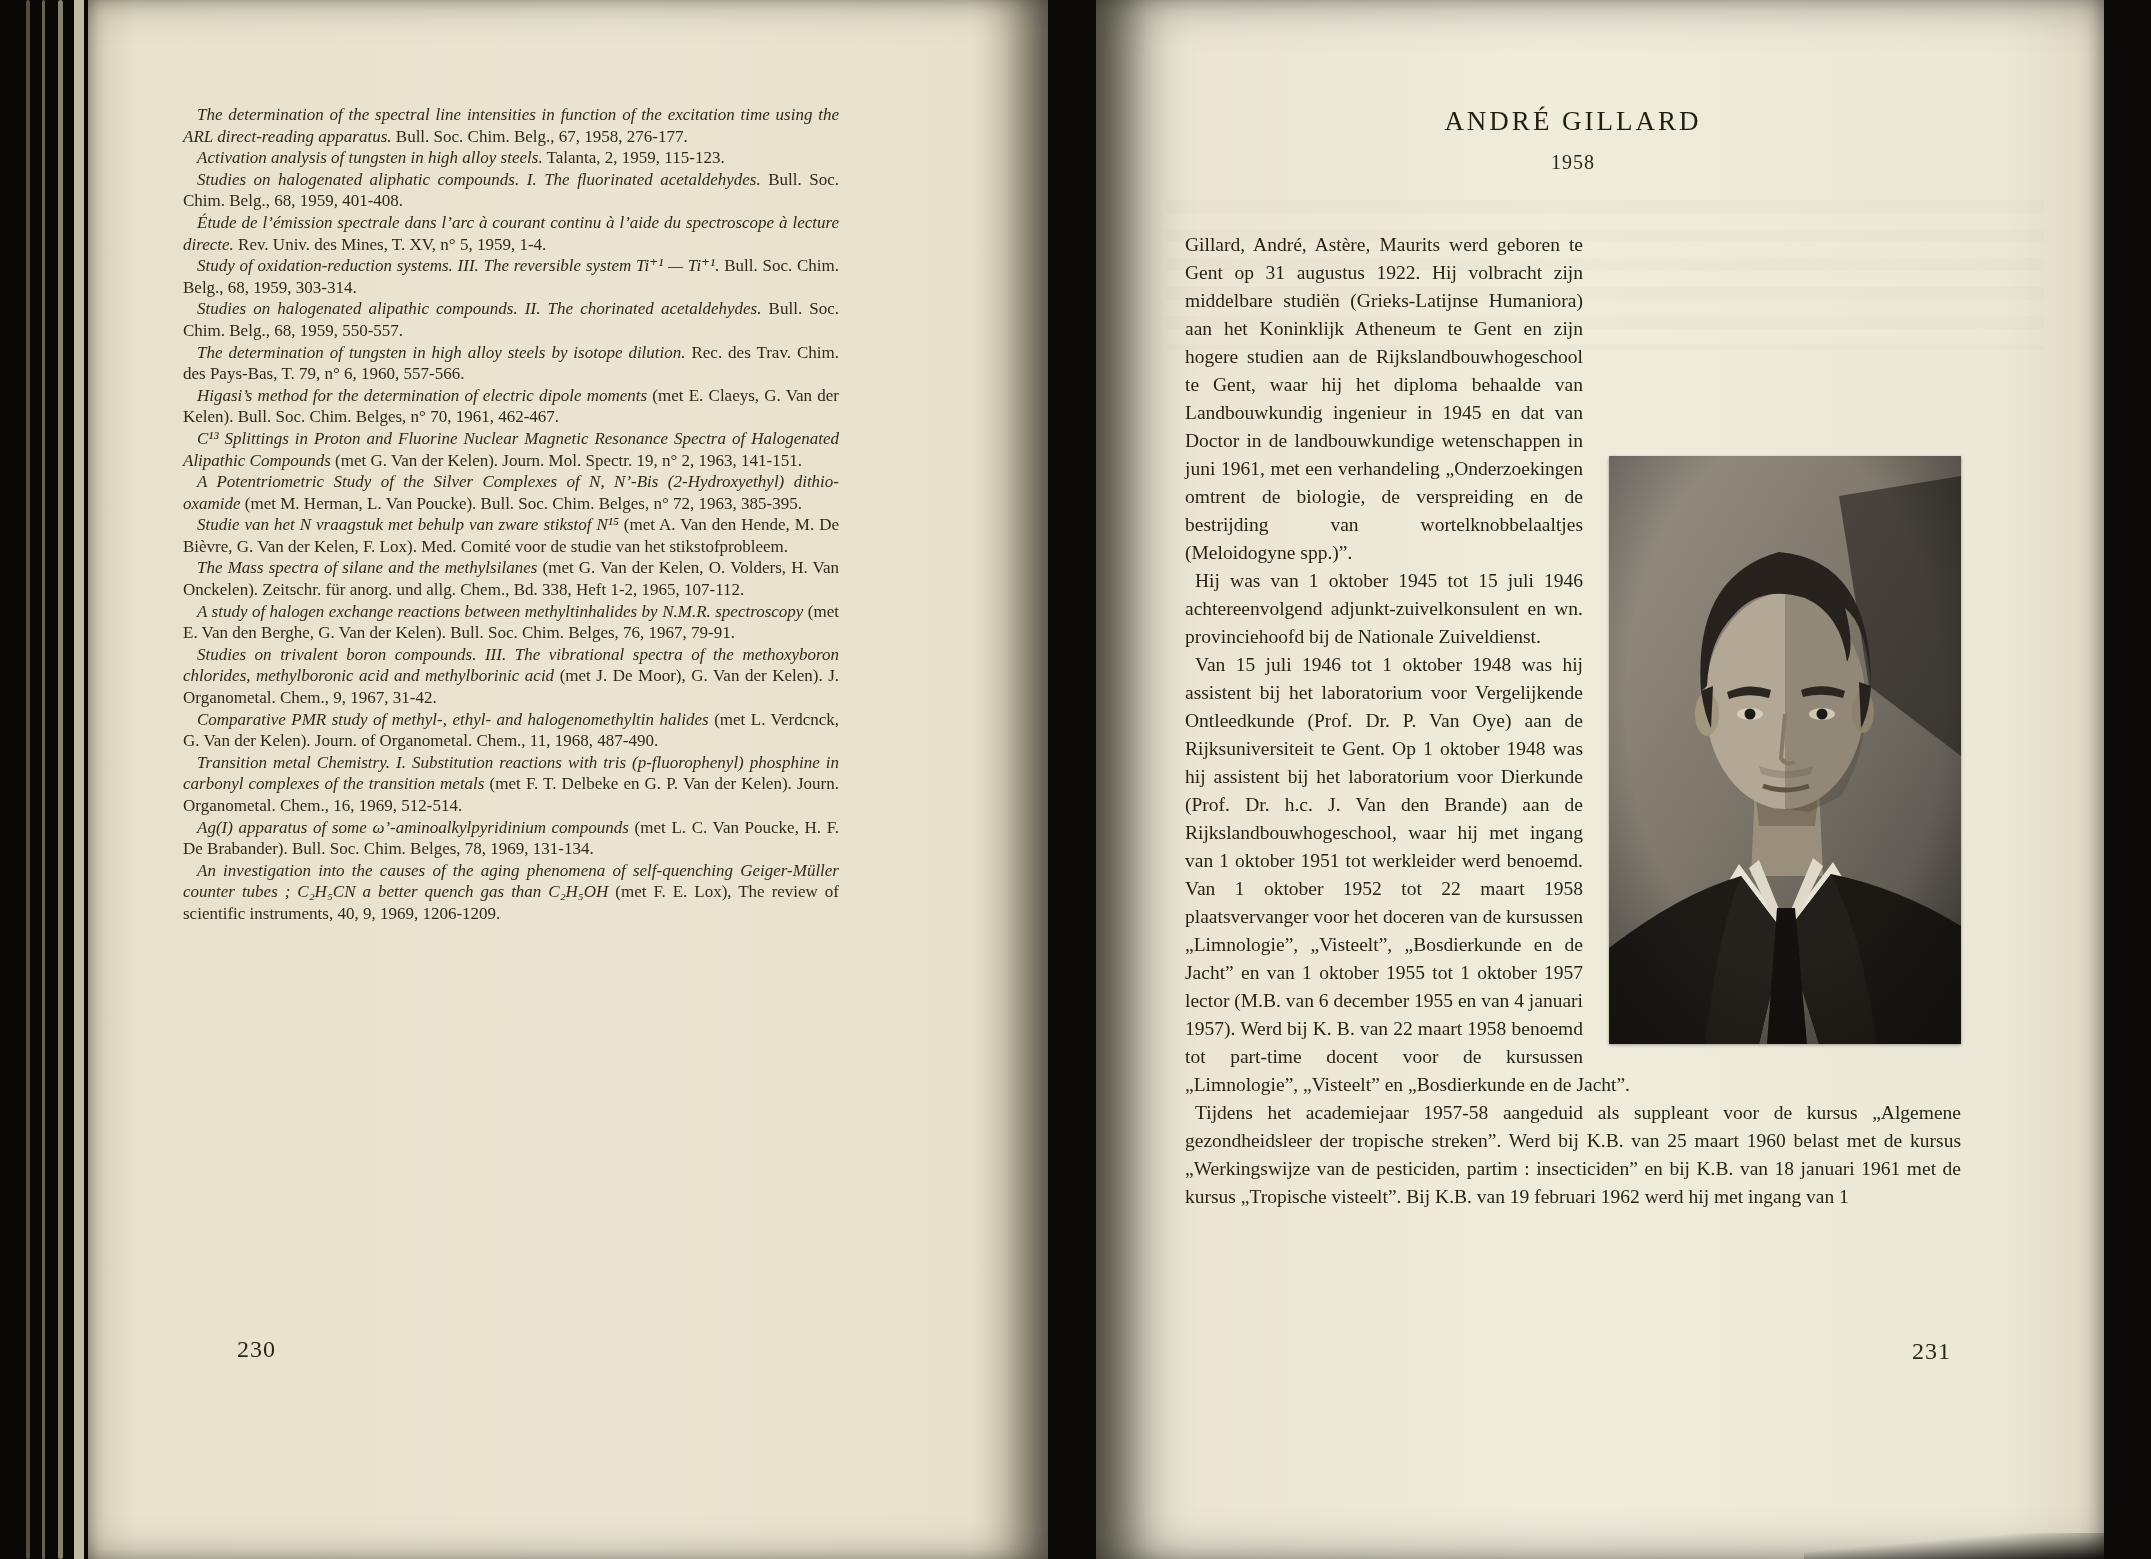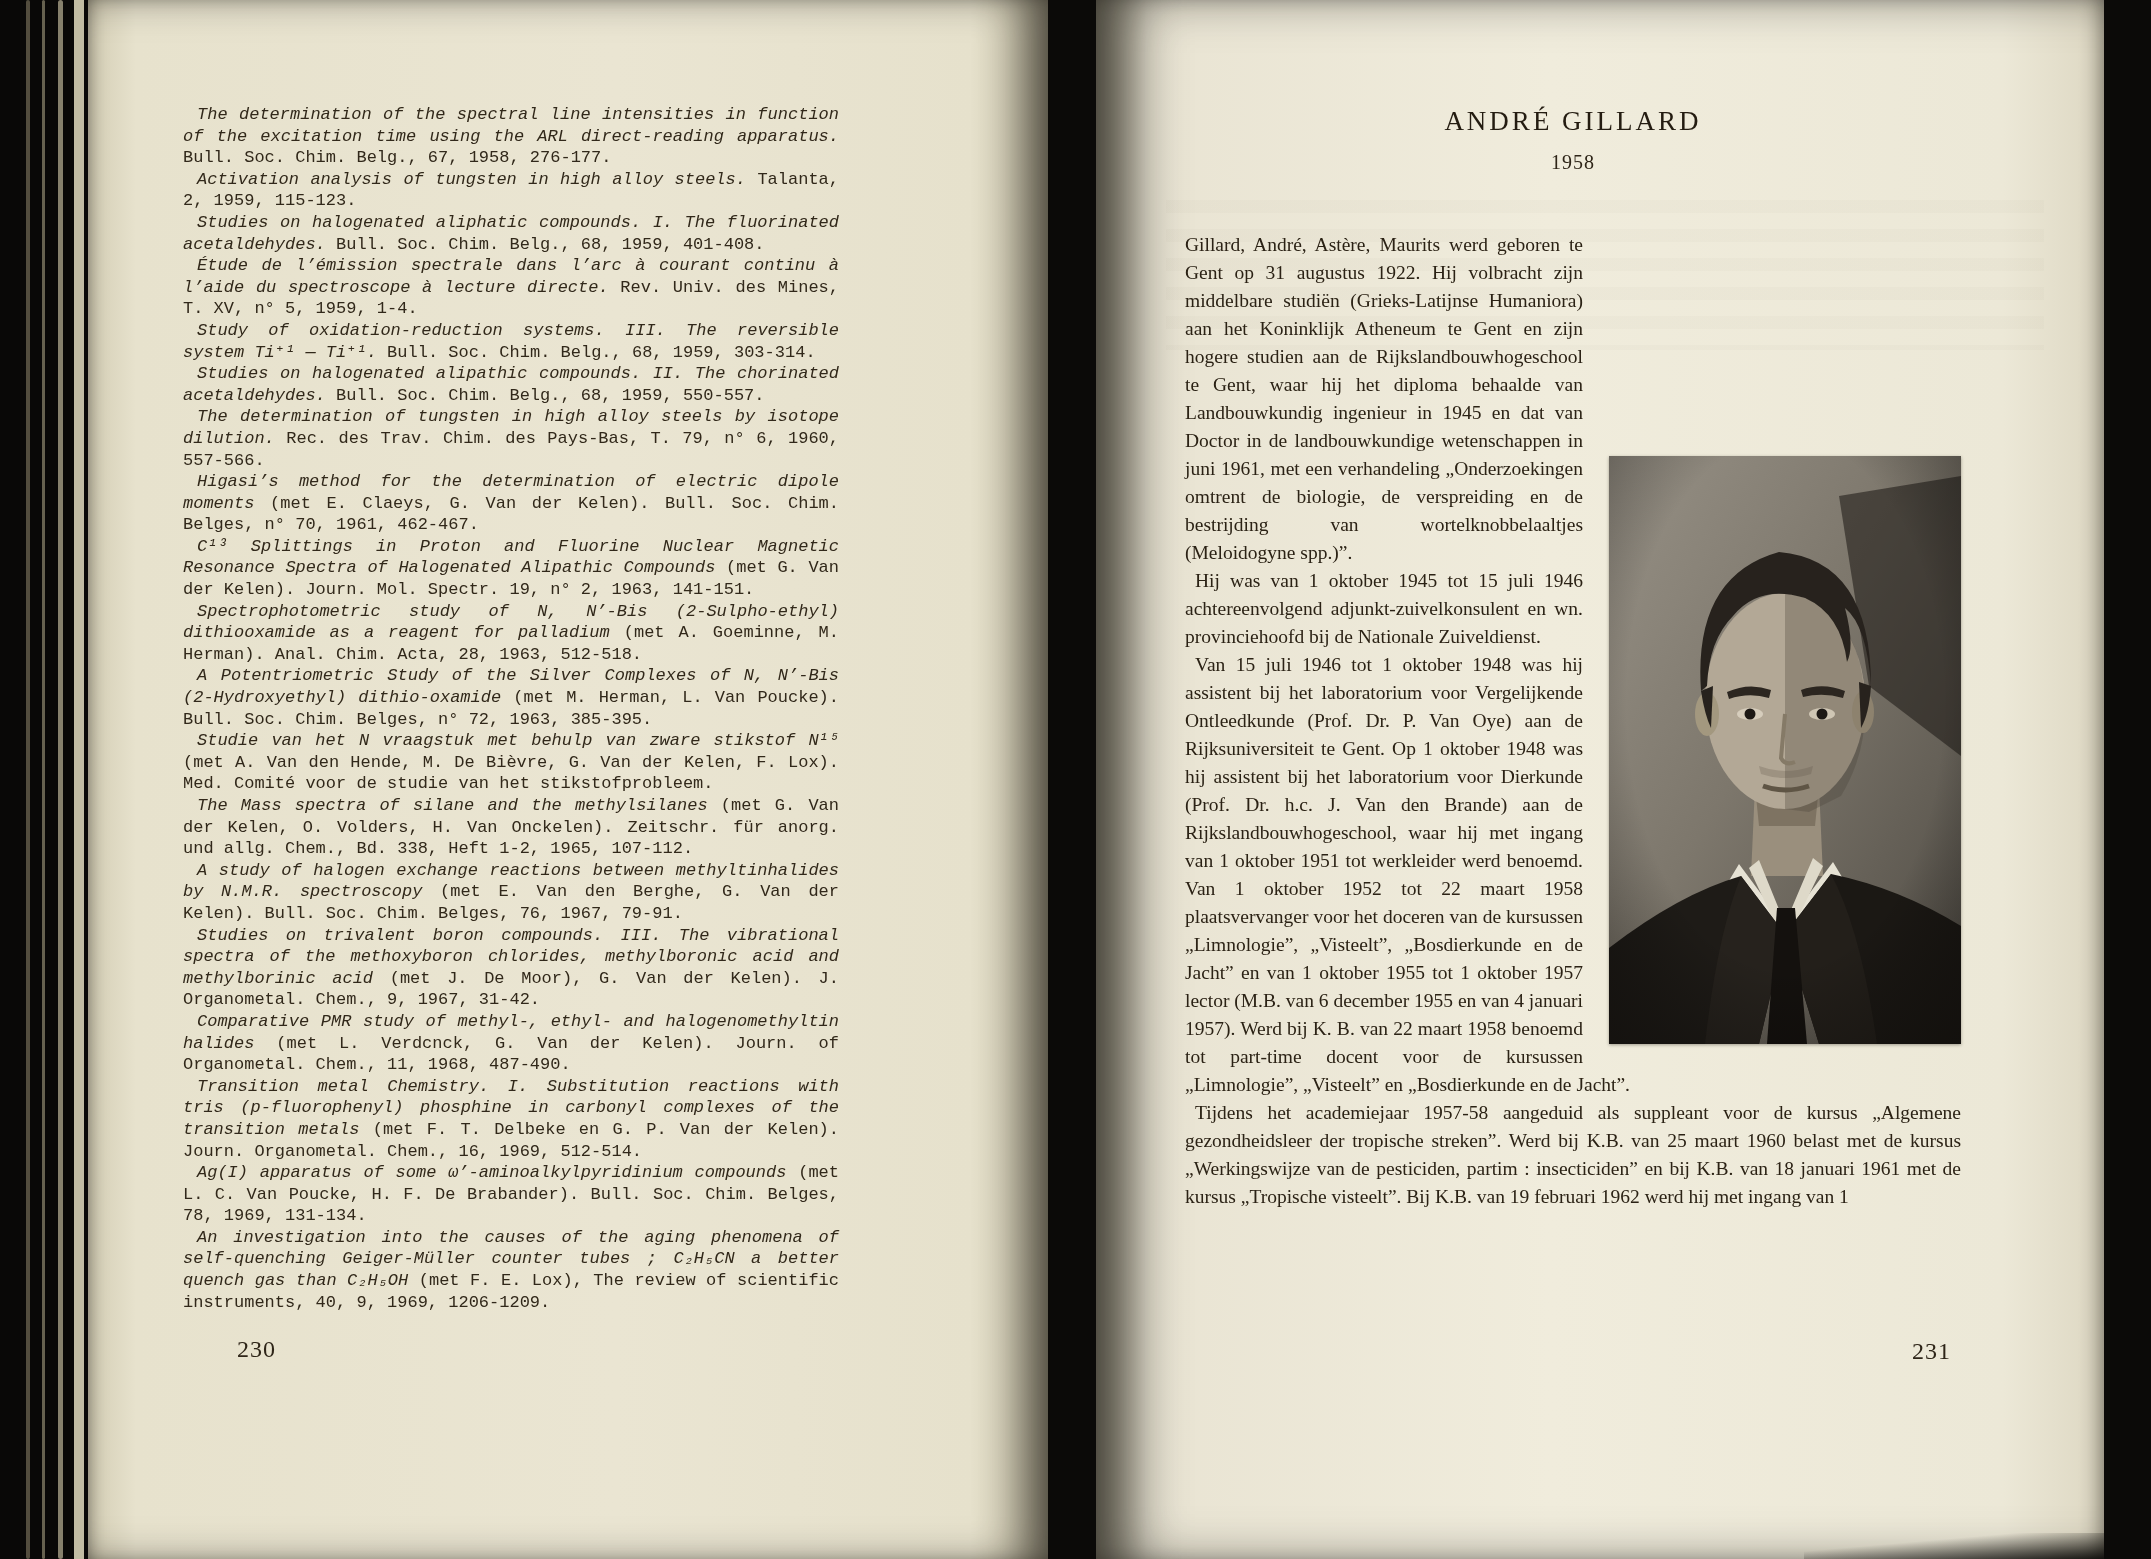--- a/index.html
+++ b/index.html
@@ -21,21 +21,21 @@
   .page-right{left:1096px;width:1008px;
     background:linear-gradient(90deg,#c9c3ab 0,#e9e4d3 5%,#f0ecdc 45%,#ece8d7 90%,#ddd7c2 100%);
     box-shadow:inset 46px 0 56px -14px rgba(10,8,5,.7), inset -12px 0 20px -8px rgba(10,8,5,.45);}
   .showthrough{position:absolute;left:70px;right:60px;top:200px;height:150px;opacity:.5;
     background:repeating-linear-gradient(180deg,rgba(110,100,78,.06) 0 13px,rgba(0,0,0,0) 13px 29px);}
   .corner-shadow{position:absolute;right:0;bottom:0;width:300px;height:26px;
     background:linear-gradient(to top left,rgba(8,7,5,.9) 0,rgba(8,7,5,0) 65%);}
   
   .bib{position:absolute;left:95px;top:104px;width:656px;
        font-size:17px;line-height:21.6px;text-align:justify;color:#31281a;}
-  .entry{margin:0;text-indent:14px;font-family:Liberation Mono, monospace;}
+  .entry{margin:0;text-indent:14px;}
   .entry i{font-style:italic;}
   .pagenum{position:absolute;font-size:24px;letter-spacing:1px;color:#2e2518;}
   .pn-left{left:149px;top:1336px;}
   .pn-right{left:816px;top:1338px;}
   
   .rp-content{position:absolute;left:89px;top:106px;width:776px;}
   .rp-title{text-align:center;font-size:27px;letter-spacing:3px;color:#241c11;margin:0;font-weight:400;}
   .rp-year{text-align:center;font-size:20px;letter-spacing:1px;margin:14px 0 0 0;}
   .bio{margin-top:57px;font-size:19.5px;line-height:28px;text-align:justify;color:#2b2215;}
   .bio p{margin:0;}
@@ -61,21 +61,20 @@
     <div class="bib">
       <p class="entry"><i>The determination of the spectral line intensities in function of the excitation time using the ARL direct-reading apparatus.</i> <span>Bull. Soc. Chim. Belg., 67, 1958, 276-177.</span></p>
       <p class="entry"><i>Activation analysis of tungsten in high alloy steels.</i> <span>Talanta, 2, 1959, 115-123.</span></p>
       <p class="entry"><i>Studies on halogenated aliphatic compounds. I. The fluorinated acetaldehydes.</i> <span>Bull. Soc. Chim. Belg., 68, 1959, 401-408.</span></p>
       <p class="entry"><i>Étude de l’émission spectrale dans l’arc à courant continu à l’aide du spectroscope à lecture directe.</i> <span>Rev. Univ. des Mines, T. XV, n° 5, 1959, 1-4.</span></p>
       <p class="entry"><i>Study of oxidation-reduction systems. III. The reversible system Ti⁺¹ — Ti⁺¹.</i> <span>Bull. Soc. Chim. Belg., 68, 1959, 303-314.</span></p>
       <p class="entry"><i>Studies on halogenated alipathic compounds. II. The chorinated acetaldehydes.</i> <span>Bull. Soc. Chim. Belg., 68, 1959, 550-557.</span></p>
       <p class="entry"><i>The determination of tungsten in high alloy steels by isotope dilution.</i> <span>Rec. des Trav. Chim. des Pays-Bas, T. 79, n° 6, 1960, 557-566.</span></p>
       <p class="entry"><i>Higasi’s method for the determination of electric dipole moments</i> <span>(met E. Claeys, G. Van der Kelen). Bull. Soc. Chim. Belges, n° 70, 1961, 462-467.</span></p>
       <p class="entry"><i>C¹³ Splittings in Proton and Fluorine Nuclear Magnetic Resonance Spectra of Halogenated Alipathic Compounds</i> <span>(met G. Van der Kelen). Journ. Mol. Spectr. 19, n° 2, 1963, 141-151.</span></p>
-      <p class="entry"><i>Spectrophotometric study of N, N’-Bis (2-Sulpho-ethyl) dithiooxamide as a reagent for palladium</i> <span>(met A. Goeminne, M. Herman). Anal. Chim. Acta, 28, 1963, 512-518.</span></p>
       <p class="entry"><i>A Potentriometric Study of the Silver Complexes of N, N’-Bis (2-Hydroxyethyl) dithio-oxamide</i> <span>(met M. Herman, L. Van Poucke). Bull. Soc. Chim. Belges, n° 72, 1963, 385-395.</span></p>
       <p class="entry"><i>Studie van het N vraagstuk met behulp van zware stikstof N¹⁵</i> <span>(met A. Van den Hende, M. De Bièvre, G. Van der Kelen, F. Lox). Med. Comité voor de studie van het stikstofprobleem.</span></p>
       <p class="entry"><i>The Mass spectra of silane and the methylsilanes</i> <span>(met G. Van der Kelen, O. Volders, H. Van Onckelen). Zeitschr. für anorg. und allg. Chem., Bd. 338, Heft 1-2, 1965, 107-112.</span></p>
       <p class="entry"><i>A study of halogen exchange reactions between methyltinhalides by N.M.R. spectroscopy</i> <span>(met E. Van den Berghe, G. Van der Kelen). Bull. Soc. Chim. Belges, 76, 1967, 79-91.</span></p>
       <p class="entry"><i>Studies on trivalent boron compounds. III. The vibrational spectra of the methoxyboron chlorides, methylboronic acid and methylborinic acid</i> <span>(met J. De Moor), G. Van der Kelen). J. Organometal. Chem., 9, 1967, 31-42.</span></p>
       <p class="entry"><i>Comparative PMR study of methyl-, ethyl- and halogenomethyltin halides</i> <span>(met L. Verdcnck, G. Van der Kelen). Journ. of Organometal. Chem., 11, 1968, 487-490.</span></p>
       <p class="entry"><i>Transition metal Chemistry. I. Substitution reactions with tris (p-fluorophenyl) phosphine in carbonyl complexes of the transition metals</i> <span>(met F. T. Delbeke en G. P. Van der Kelen). Journ. Organometal. Chem., 16, 1969, 512-514.</span></p>
       <p class="entry"><i>Ag(I) apparatus of some ω’-aminoalkylpyridinium compounds</i> <span>(met L. C. Van Poucke, H. F. De Brabander). Bull. Soc. Chim. Belges, 78, 1969, 131-134.</span></p>
       <p class="entry"><i>An investigation into the causes of the aging phenomena of self-quenching Geiger-Müller counter tubes ; C₂H₅CN a better quench gas than C₂H₅OH</i> <span>(met F. E. Lox), The review of scientific instruments, 40, 9, 1969, 1206-1209.</span></p>
     </div>

